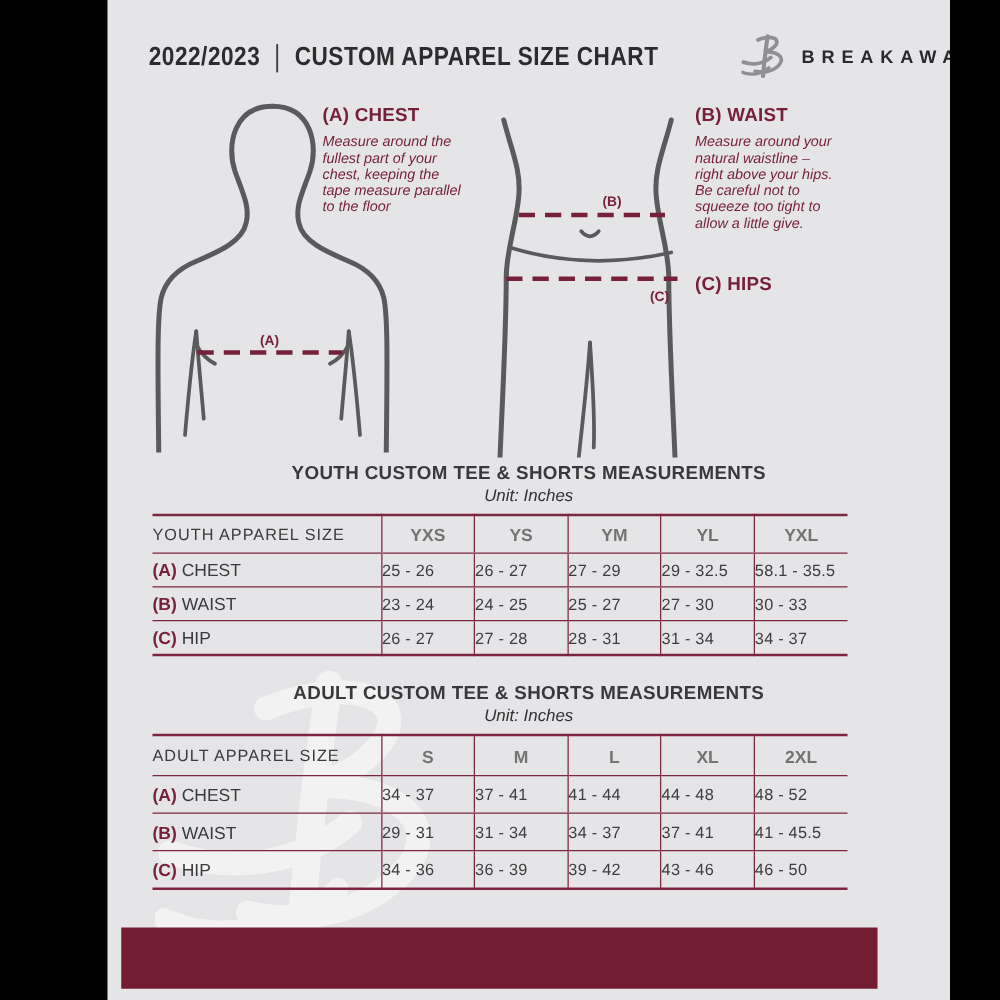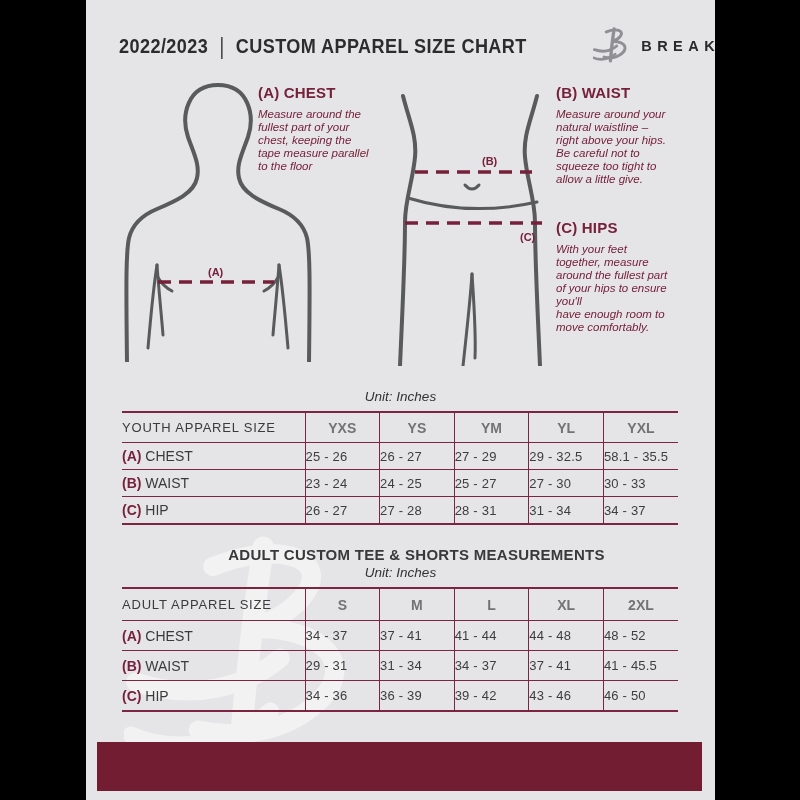--- a/index.html
+++ b/index.html
@@ -4,21 +4,21 @@
 <style>
   html,body { margin:0; padding:0; }
   body {
     width:800px; height:800px; position:relative; overflow:hidden;
     background:#000;
     font-family:"Liberation Sans", sans-serif;
     -webkit-font-smoothing:antialiased;
   }
   .doc {
     position:absolute; left:86px; top:0; width:629px; height:800px;
-    background:var(--page_bg); overflow:hidden;
+    background:var(--page_bg); overflow:hidden;padding-left:45px;
   }
   
   .doc-header {
     position:absolute; left:33px; top:26px; width:564px; height:40px;
     display:flex; align-items:center; justify-content:space-between; z-index:3;
   }
   .header-title-wrap {
     font-size:21px; font-weight:700; color:#2c2c2e; letter-spacing:.5px;
     transform:scaleX(.86); transform-origin:left center; white-space:nowrap;
     display:flex; align-items:center;
@@ -44,21 +44,21 @@
             font-weight:500; color:var(--accent); white-space:pre-line; }
   #inst-a { left:172px; top:84px; width:150px; }
   #inst-b { left:470px; top:84px; width:150px; }
   #inst-c { left:470px; top:219px; width:152px; }
   
   .sec-title { position:absolute; left:0; width:100%; text-align:center;
                font-size:15px; font-weight:700; color:#39393b; letter-spacing:.3px; z-index:1; }
   .sec-unit  { position:absolute; left:0; width:100%; text-align:center;
                font-size:13.5px; font-style:italic; color:#323234; z-index:1; }
   #youth-title { top:370px; } #youth-unit { top:389px; }
-  #adult-title { top:546px;margin-left:16px; } #adult-unit { top:565px; }
+  #adult-title { top:546px; } #adult-unit { top:565px; }
   
   .table-wrap { position:absolute; left:36px; z-index:1; }
   #youth-table { top:411px; } #adult-table { top:587px; }
   table.size-table {
     border-collapse:collapse; width:556px; table-layout:fixed;
     border-top:2px solid var(--table_line); border-bottom:2px solid var(--table_line);
   }
   .size-table th, .size-table td { padding:0; vertical-align:middle; }
   .size-table thead th { border-bottom:1.6px solid var(--table_line); }
   .size-table tbody tr:not(:last-child) td,
@@ -150,29 +150,23 @@
     <h3>(B) WAIST</h3>
     <p>Measure around your
 natural waistline –
 right above your hips.
 Be careful not to
 squeeze too tight to
 allow a little give.</p>
   </div>
   <div class="inst" id="inst-c">
     <h3>(C) HIPS</h3>
-    <p>With your feet
-together, measure
-around the fullest part
-of your hips to ensure
-you'll
-have enough room to
-move comfortably.</p>
-  </div>
-
+  </div>
+
+  <div class="sec-title" id="youth-title">YOUTH CUSTOM TEE &amp; SHORTS MEASUREMENTS</div>
   <div class="sec-unit" id="youth-unit">Unit: Inches</div>
   <div class="table-wrap" id="youth-table">
       <table class="size-table">
         <colgroup>
           <col style="width: 183px;">
           <col>
           <col>
           <col>
           <col>
           <col>

